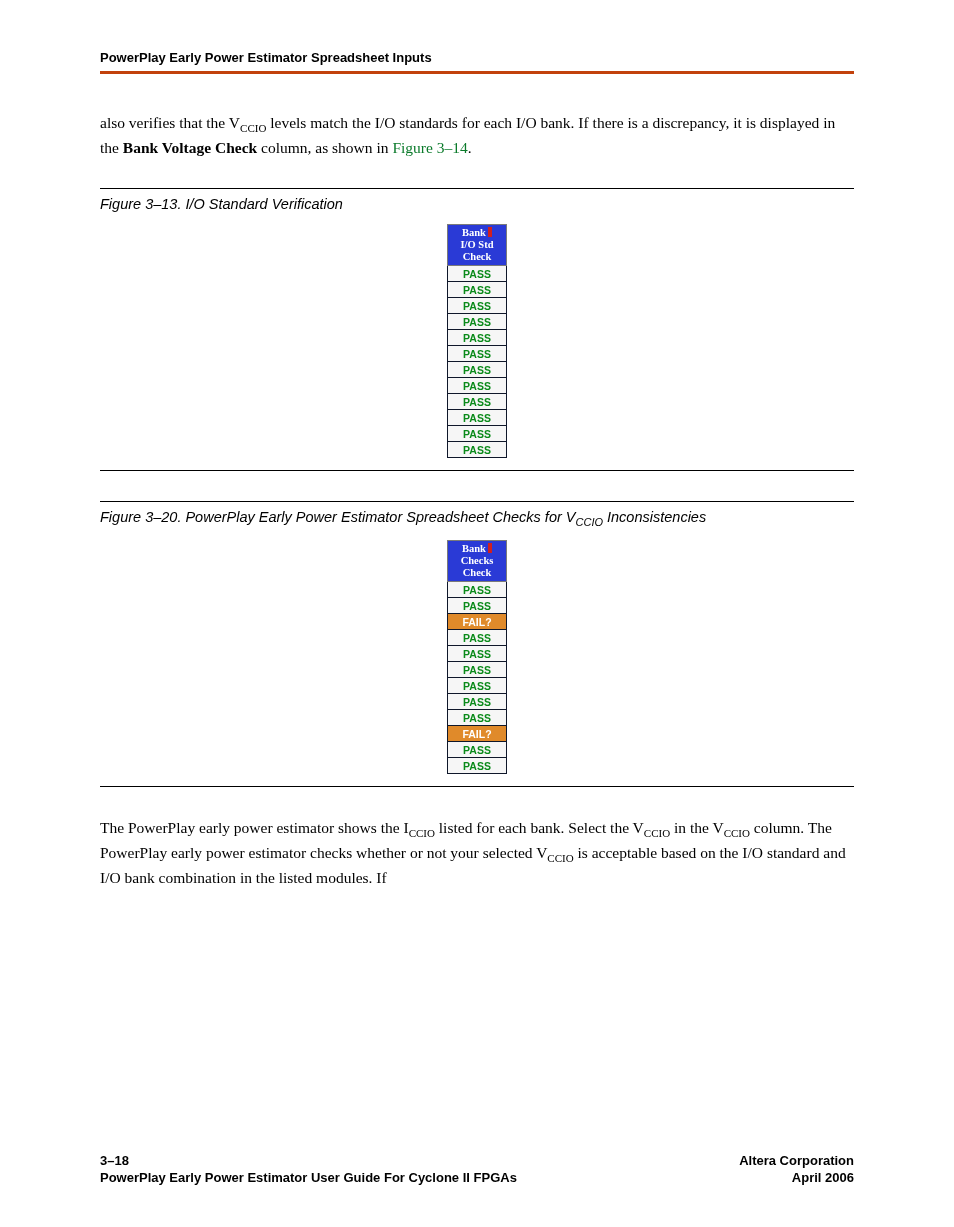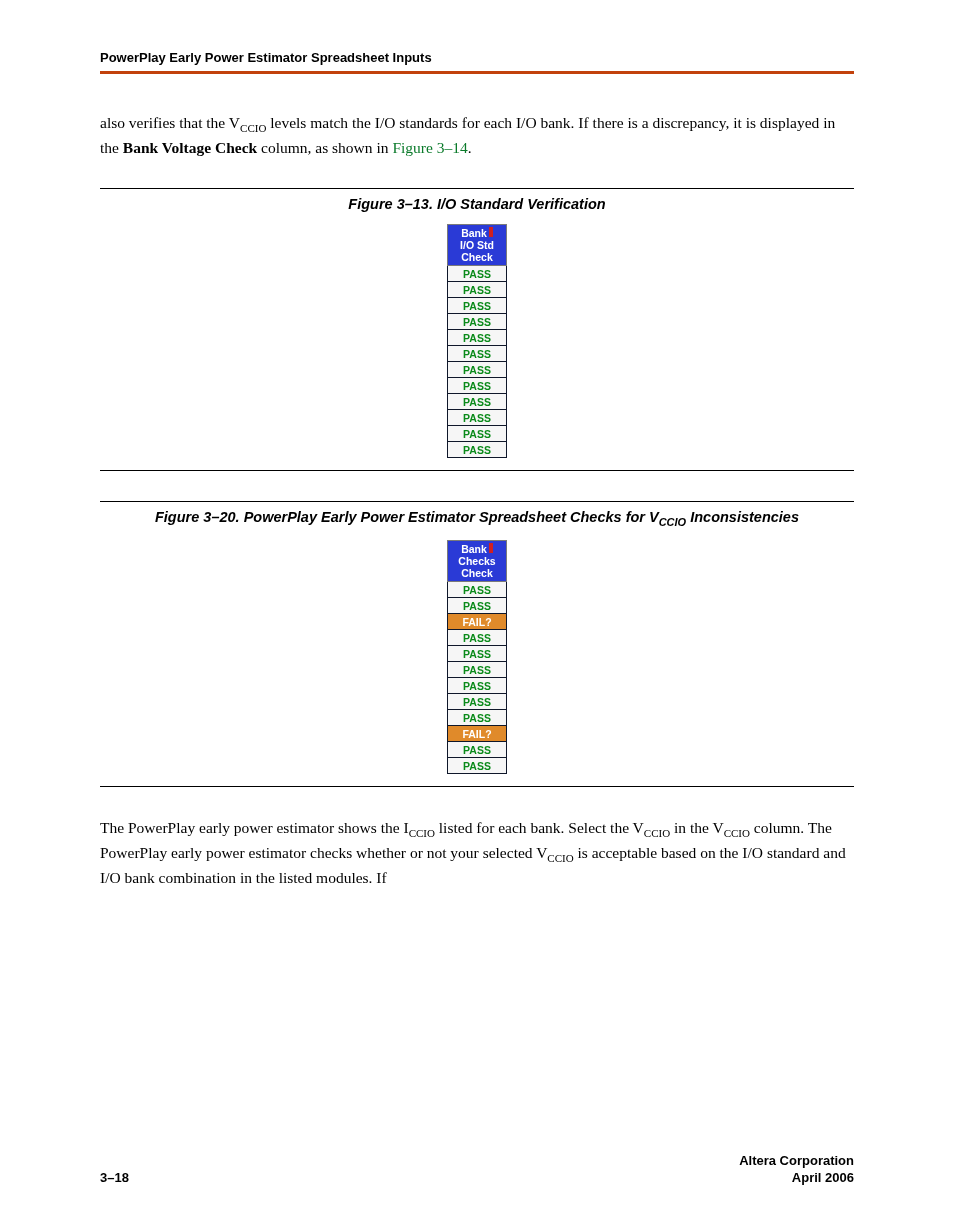--- a/index.html
+++ b/index.html
@@ -28,26 +28,25 @@
   .body-para .sub { font-size: 11px; vertical-align: sub; }
   .body-para .bold { font-weight: bold; }
   .body-para .link { color: #0a7a2a; }
   .figure-sep-top {
     border-top: 1px solid #000;
     margin-top: 10px;
     margin-bottom: 6px;
   }
   .figure-caption {
     font-family: Arial, Helvetica, sans-serif;
-    font-weight: bold;
+    font-weight: normal;
     font-style: italic;
     font-size: 14.5px;
     line-height: 1.35;
     margin-bottom: 10px;
-    text-align: center;
   }
   .figure-caption .subcap { font-size: 11px; vertical-align: sub; font-style: italic; }
   .figure-sep-bot {
     border-top: 1px solid #000;
     margin-top: 12px;
     margin-bottom: 30px;
   }
   .check-table {
     margin: 0 auto 0 auto;
     width: 60px;
@@ -57,20 +56,21 @@
   .check-table th {
     background: #2a3ad6;
     color: #fff;
     font-size: 10.5px;
     font-weight: bold;
     line-height: 1.15;
     padding: 2px 3px;
     border: 1px solid #7a7a7a;
     text-align: center;
     white-space: nowrap;
+    font-family: Liberation Serif, serif;
   }
   .check-table th .redmark {
     display:inline-block;
     width: 4px; height: 10px;
     background: #d02020;
     vertical-align: top;
     margin-left: 2px;
   }
   .check-table td {
     font-size: 10.5px;
@@ -220,18 +220,19 @@
 </table>
 <div class="figure-sep-bot"></div>
 
 <p class="body-para">
   <span>The PowerPlay early power estimator shows the I</span><span class="sub">CCIO</span><span> listed for each bank. Select the V</span><span class="sub">CCIO</span><span> in the V</span><span class="sub">CCIO</span><span> column. The PowerPlay early power estimator checks whether or not your selected V</span><span class="sub">CCIO</span><span> is acceptable based on the I/O standard and I/O bank combination in the listed modules. If</span>
 </p>
 
 <div class="footer">
   <div class="left">
     <span>3–18</span><br>
+    <span>PowerPlay Early Power Estimator User Guide For Cyclone II FPGAs</span>
   </div>
   <div class="right">
     <span>Altera Corporation</span><br>
     <span>April 2006</span>
   </div>
 </div>
 
 </body></html>

